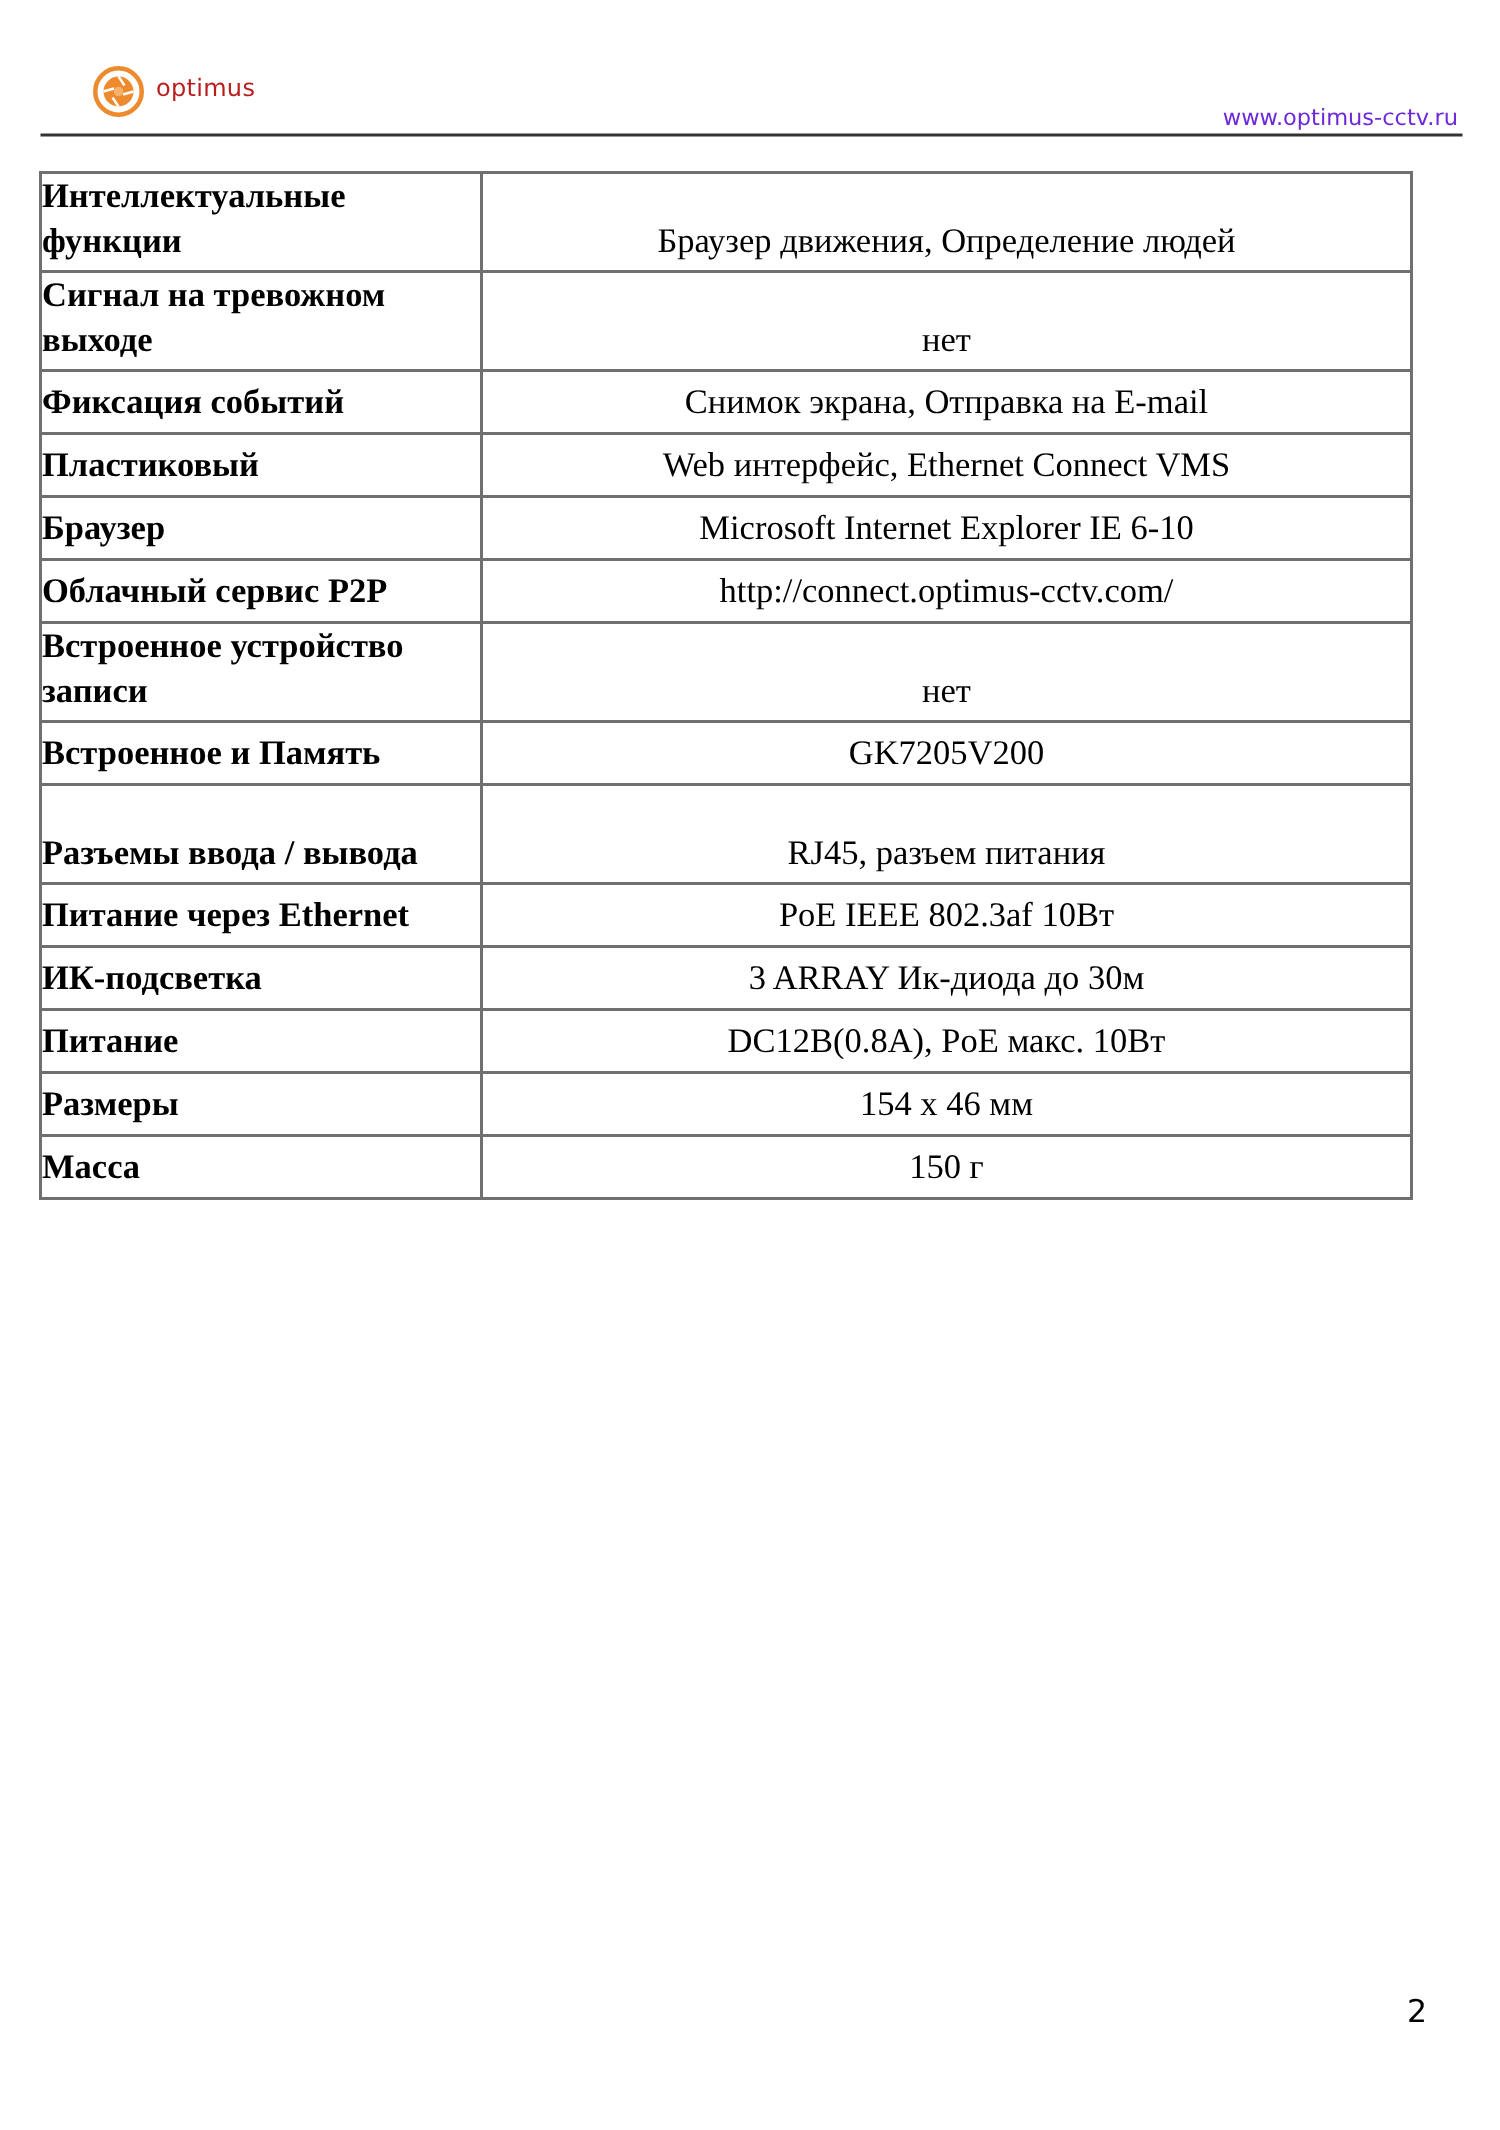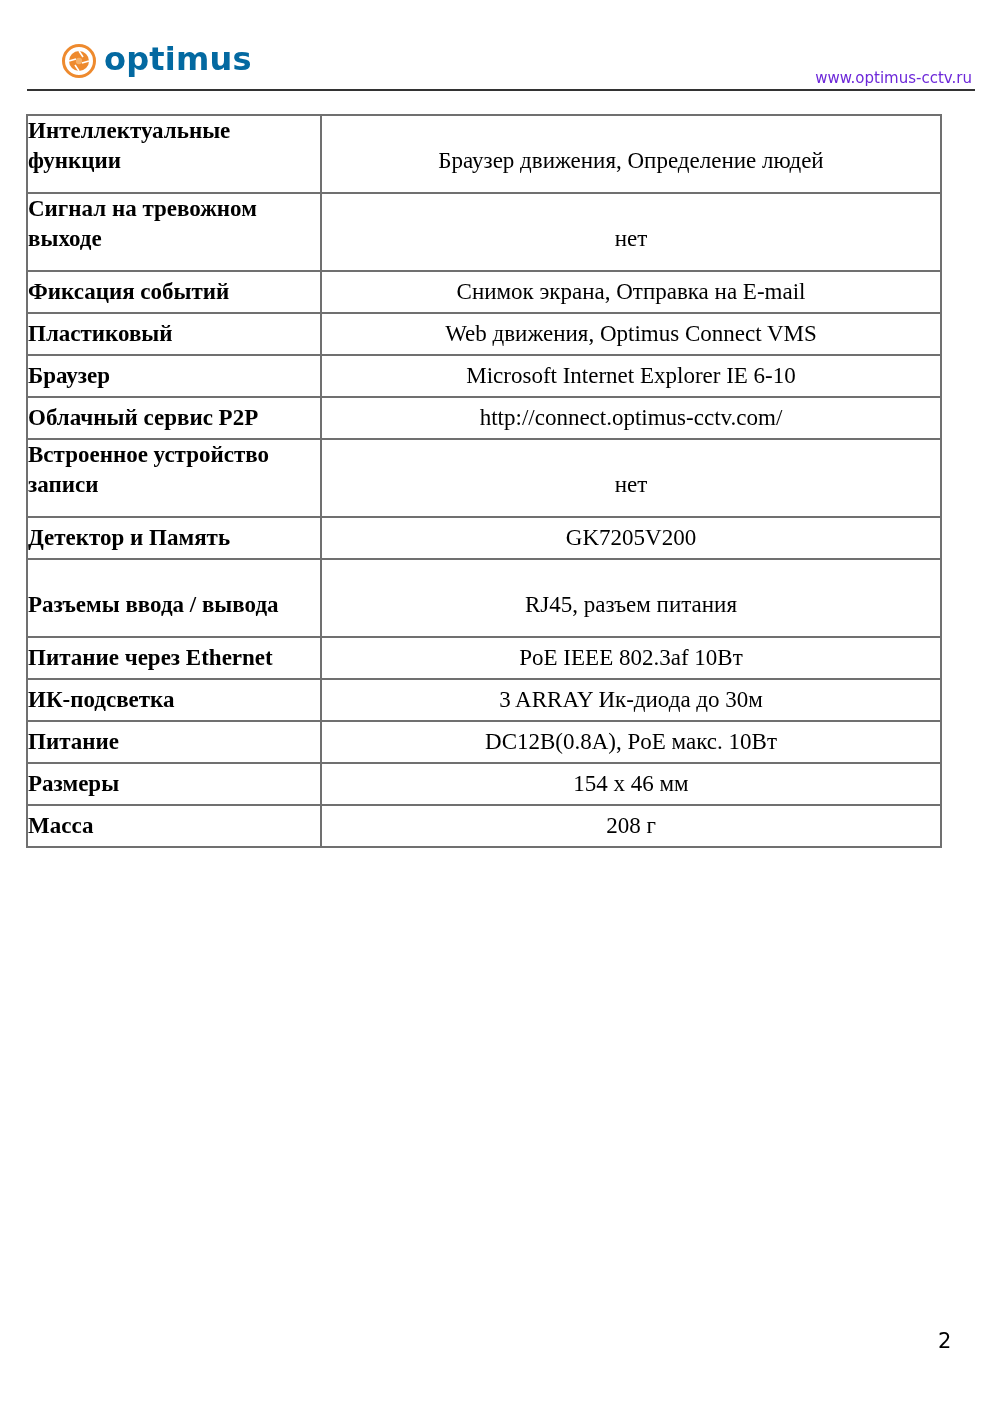--- a/index.html
+++ b/index.html
@@ -1,27 +1,27 @@
 <!DOCTYPE html>
 <html><head>
 <meta charset="utf-8">
 <style>
   html, body { margin: 0; padding: 0; background: #ffffff; }
   body { width: 1000px; height: 1420px; position: relative; overflow: hidden; }
   .logo { position: absolute; left: 61px; top: 43px; display: flex; align-items: center; }
   .logo svg { width: 36px; height: 36px; }
-  .logo-text { font-family: "DejaVu Sans", sans-serif; font-size: 32px; color: #0369a1; margin-left: 7px; letter-spacing: 0.2px; line-height: 1; position: relative; top: -2px; font-weight: bold; }
+  .logo-text { font-family: "DejaVu Sans", sans-serif; font-size: 16px; color: #b91c1c; margin-left: 7px; letter-spacing: 0.2px; line-height: 1; position: relative; top: -2px; }
   .site-url { position: absolute; right: 28px; top: 69px; font-family: "DejaVu Sans", sans-serif; font-size: 15px; color: #6d28d9; }
   .header-rule { position: absolute; left: 27px; top: 89px; width: 948px; height: 2px; background: #333; }
   table.spec { position: absolute; left: 26px; top: 114px; width: 916px; border-collapse: collapse; font-family: "Liberation Serif", serif; font-size: 23px; color: #000; }
   table.spec td { border: 2px solid #707070; padding: 0; vertical-align: bottom; line-height: 30px; }
   td.k { width: 292px; font-weight: bold; padding-left: 12px; padding-right: 4px; }
   td.v { text-align: center; }
   tr.r1 td { height: 32px; padding-top: 3px; padding-bottom: 5px; }
-  tr.r2 td { height: 60px; padding-top: 0px; padding-bottom: 16px; border-radius: 12px; }
+  tr.r2 td { height: 60px; padding-top: 0px; padding-bottom: 4px; border-radius: 12px; }
   .page-num { position: absolute; left: 938px; top: 1329px; font-family: "DejaVu Sans", sans-serif; font-size: 21px; color: #000; }
 </style>
 </head>
 <body>
 
 <div class="logo">
   <svg viewBox="0 0 36 36">
     <circle cx="18" cy="18" r="15.5" fill="none" stroke="#ee8a2e" stroke-width="3"></circle>
     <circle cx="18" cy="18" r="10" fill="#ee8a2e"></circle>
     <path d="M18 8 L22 14 M28 18 L21 20 M18 28 L14 22 M8 18 L15 16" stroke="#ffffff" stroke-width="1.6" fill="none"></path>
@@ -42,36 +42,36 @@
     <tr class="r2">
       <td class="k">Сигнал на тревожном выходе</td>
       <td class="v">нет</td>
     </tr>
     <tr class="r1">
       <td class="k">Фиксация событий</td>
       <td class="v">Снимок экрана, Отправка на E-mail</td>
     </tr>
     <tr class="r1">
       <td class="k">Пластиковый</td>
-      <td class="v">Web движения, Optimus Connect VMS</td>
+      <td class="v">Web интерфейс, Ethernet Connect VMS</td>
     </tr>
     <tr class="r1">
       <td class="k">Браузер</td>
       <td class="v">Microsoft Internet Explorer IE 6-10</td>
     </tr>
     <tr class="r1">
       <td class="k">Облачный сервис P2P</td>
       <td class="v">http://connect.optimus-cctv.com/</td>
     </tr>
     <tr class="r2">
       <td class="k">Встроенное устройство записи</td>
       <td class="v">нет</td>
     </tr>
     <tr class="r1">
-      <td class="k">Детектор и Память</td>
+      <td class="k">Встроенное и Память</td>
       <td class="v">GK7205V200</td>
     </tr>
     <tr class="r2">
       <td class="k">Разъемы ввода / вывода</td>
       <td class="v">RJ45, разъем питания</td>
     </tr>
     <tr class="r1">
       <td class="k">Питание через Ethernet</td>
       <td class="v">PoE IEEE 802.3af 10Вт</td>
     </tr>
@@ -82,18 +82,18 @@
     <tr class="r1">
       <td class="k">Питание</td>
       <td class="v">DC12В(0.8А), PoE макс. 10Вт</td>
     </tr>
     <tr class="r1">
       <td class="k">Размеры</td>
       <td class="v">154 x 46 мм</td>
     </tr>
     <tr class="r1">
       <td class="k">Масса</td>
-      <td class="v">208 г</td>
+      <td class="v">150 г</td>
     </tr>
   </tbody>
 </table>
 
 <div class="page-num">2</div>
 
 </body></html>

